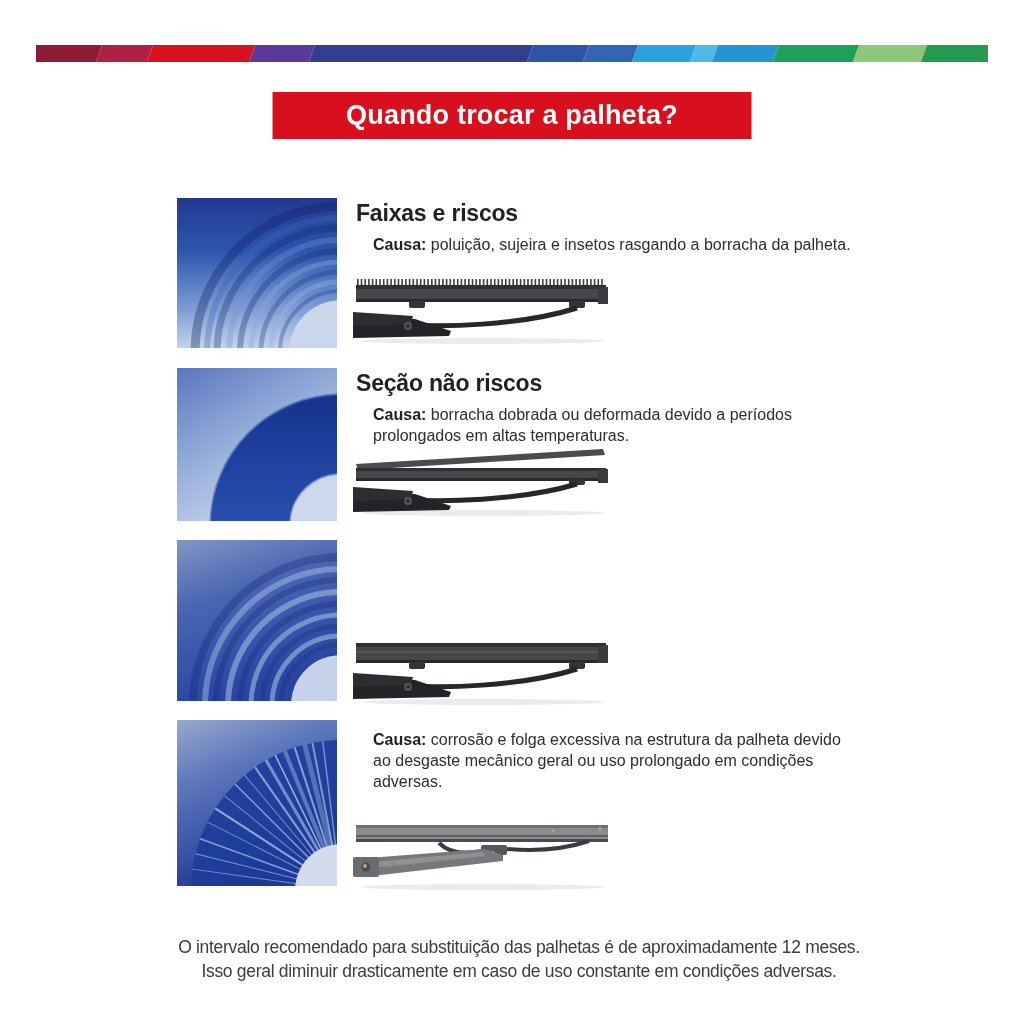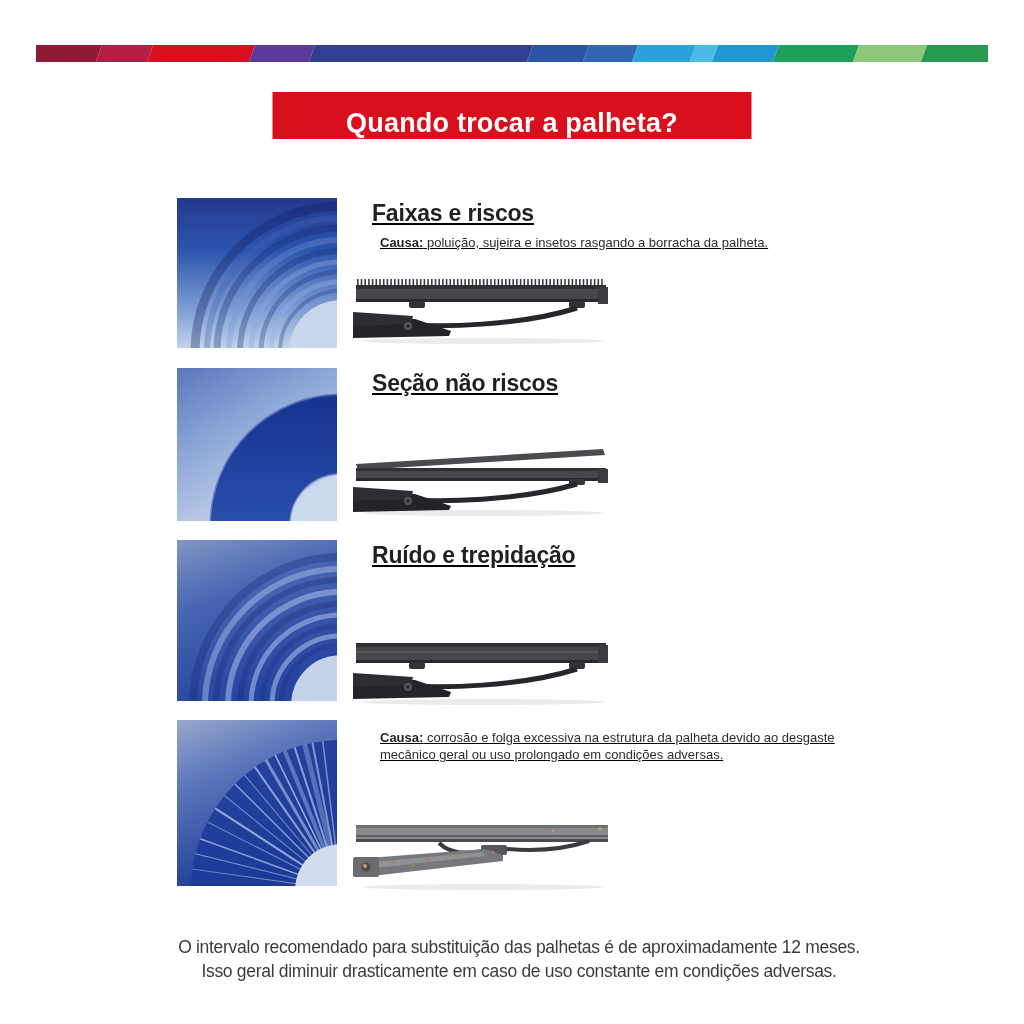--- a/index.html
+++ b/index.html
@@ -16,23 +16,23 @@
           width:479px;height:47px;display:flex;align-items:center;justify-content:center;}
   .banner h1{margin:0;color:#ffffff;font-size:27px;font-weight:700;letter-spacing:0.2px;}
 
   
   .row{position:absolute;left:0;width:1024px;}
   .row-1{top:198px;} .row-2{top:368px;} .row-3{top:540px;} .row-4{top:720px;}
   .glass{position:absolute;left:177px;top:0;margin:0;width:160px;}
   .row-1 .glass{height:150px;} .row-2 .glass{height:153px;}
   .row-3 .glass{height:161px;} .row-4 .glass{height:166px;}
   .glass svg{display:block;width:100%;height:100%;}
-  .txt{position:absolute;left:372px;top:2px;width:500px;text-decoration:underline;}
+  .txt{position:absolute;left:356px;top:2px;width:500px;}
   .txt h2{margin:0;font-size:23px;font-weight:700;color:#231f20;letter-spacing:-0.2px;}
-  .txt p{margin:7px 0 0 8px;font-size:13px;line-height:1.32;color:#2e2c2d;}
+  .txt p{margin:7px 0 0 17px;font-size:16px;line-height:1.32;color:#2e2c2d;}
   .txt p strong{font-weight:700;color:#231f20;}
   .wiper{position:absolute;left:353px;margin:0;width:262px;height:71px;}
   .row-1 .wiper{top:76px;} .row-2 .wiper{top:78px;}
   .row-3 .wiper{top:95px;} .row-4 .wiper{top:99px;}
   .wiper svg{display:block;width:100%;height:100%;}
 
   
   .footer{position:absolute;top:936px;left:7px;width:1024px;text-align:center;
           color:#3c3c3c;font-size:17.5px;line-height:1.35;letter-spacing:-0.3px;}
 </style>
@@ -52,21 +52,21 @@
         <div class="strip-seg" style="background: rgb(51, 101, 181); flex-grow: 48;"></div>
         <div class="strip-seg" style="background: rgb(43, 162, 219); flex-grow: 57;"></div>
         <div class="strip-seg" style="background: rgb(79, 185, 230); flex-grow: 22;"></div>
         <div class="strip-seg" style="background: rgb(33, 150, 208); flex-grow: 60;"></div>
         <div class="strip-seg" style="background: rgb(31, 160, 90); flex-grow: 78;"></div>
         <div class="strip-seg" style="background: rgb(140, 200, 120); flex-grow: 67;"></div>
         <div class="strip-seg" style="background: rgb(38, 154, 80); flex-grow: 71;"></div>
       </div>
   </div>
 
-  <div class="banner" style="background-color: rgb(216, 16, 30); align-items: flex-end;">
+  <div class="banner" style="background-color: rgb(216, 16, 30);">
     <h1>Quando trocar a palheta?</h1>
   </div>
 
   <section class="row row-1">
     <figure class="glass">
       <svg viewBox="0 0 160 150" preserveAspectRatio="none">
         <defs>
           <linearGradient id="bg1" x1="0" y1="0" x2="0" y2="1">
             <stop offset="0" stop-color="#24388f"></stop>
               <stop offset="0.35" stop-color="#2c55ae"></stop>
@@ -126,20 +126,21 @@
               <stop offset="1" stop-color="#2a4fae"></stop>
           </linearGradient>
         </defs>
         <rect width="160" height="153" fill="url(#bg2)"></rect>
         <path d="M34 157 A130 130 0 0 1 164 27 L164 105 A52 52 0 0 0 112 157 Z" fill="url(#band2)" stroke="rgba(40,70,160,0.5)" stroke-width="3"></path>
         <circle cx="164" cy="157" r="48" fill="#ccd8ec"></circle>
       </svg>
     </figure>
     <div class="txt">
       <h2>Seção não riscos</h2>
+      <p><strong>Causa:</strong> <span>borracha dobrada ou deformada devido a períodos prolongados em altas temperaturas.</span></p>
     </div>
     <figure class="wiper">
       <svg viewBox="0 0 262 71">
         <ellipse cx="130" cy="67" rx="122" ry="3" fill="rgba(0,0,0,0.08)"></ellipse>
         <path d="M3 18 L250 3 L252 9 L5 24 Z" fill="#4a4b4f"></path>
         <rect x="3" y="22" width="250" height="13" fill="#46474b"></rect>
         <rect x="3" y="22" width="250" height="3" fill="#2f3033"></rect>
         <rect x="3" y="32" width="250" height="3" fill="#27282b"></rect>
         <rect x="245" y="23" width="10" height="14" fill="#3a3b3f"></rect>
         <rect x="216" y="33" width="16" height="6" rx="2" fill="#333437"></rect>
@@ -171,21 +172,20 @@
           <circle cx="164" cy="165" r="101" stroke="rgba(22,40,116,0.30)" stroke-width="6"></circle>
           <circle cx="164" cy="165" r="90" stroke="rgba(200,220,250,0.45)" stroke-width="5"></circle>
           <circle cx="164" cy="165" r="79" stroke="rgba(24,42,118,0.28)" stroke-width="5"></circle>
           <circle cx="164" cy="165" r="69" stroke="rgba(205,224,250,0.45)" stroke-width="5"></circle>
           <circle cx="164" cy="165" r="60" stroke="rgba(26,44,120,0.28)" stroke-width="4"></circle>
         </g>
         <circle cx="164" cy="165" r="50" fill="#c4d3ea"></circle>
       </svg>
     </figure>
     <div class="txt">
-      <h2>Ruído e trepidação</h2>
     </div>
     <figure class="wiper">
       <svg viewBox="0 0 262 71">
         <ellipse cx="130" cy="67" rx="122" ry="3" fill="rgba(0,0,0,0.08)"></ellipse>
         <rect x="3" y="8" width="250" height="20" fill="#46474b"></rect>
         <rect x="3" y="8" width="250" height="4" fill="#2f3033"></rect>
         <rect x="3" y="16" width="250" height="2" fill="#55565a"></rect>
         <rect x="3" y="25" width="250" height="3" fill="#27282b"></rect>
         <rect x="245" y="10" width="10" height="18" fill="#3a3b3f"></rect>
         <rect x="56" y="27" width="16" height="7" rx="2" fill="#333437"></rect>

